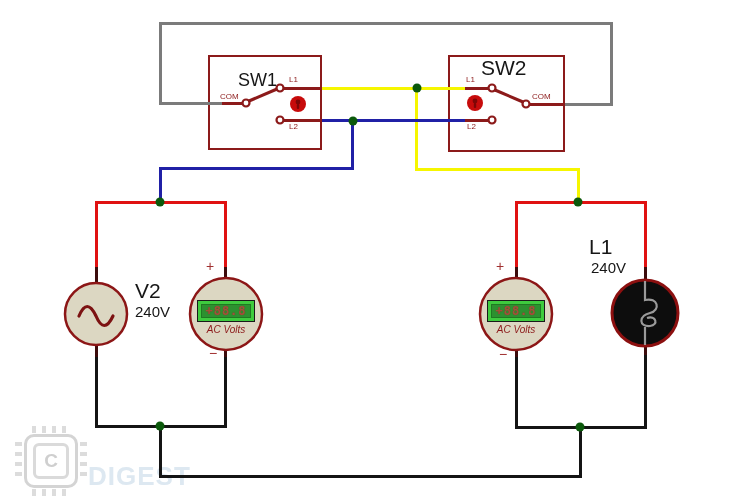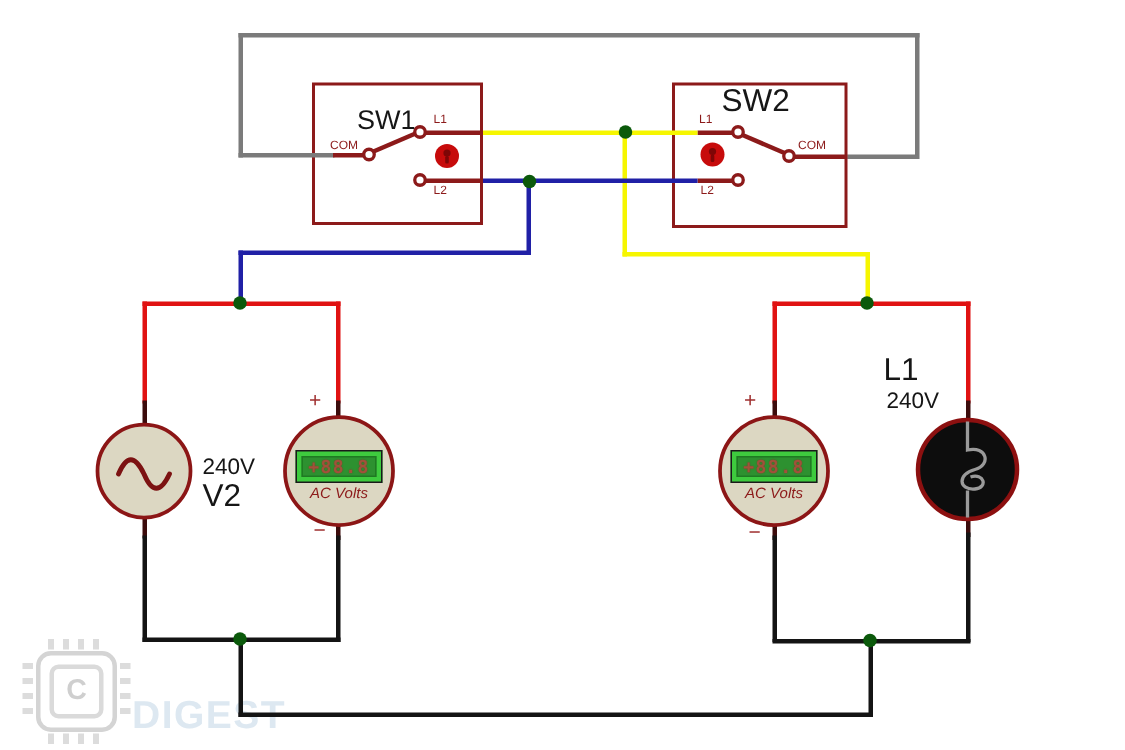--- a/index.html
+++ b/index.html
@@ -168,21 +168,21 @@
   <div class="lbl" style="left:238px;top:71px;font-size:18px;">SW1</div>
   <div class="lbl" style="left:481px;top:57px;font-size:21px;">SW2</div>
 
   <div class="term" style="left:289px;top:75px;">L1</div>
   <div class="term" style="left:220px;top:92px;">COM</div>
   <div class="term" style="left:289px;top:122px;">L2</div>
   <div class="term" style="left:466px;top:75px;">L1</div>
   <div class="term" style="left:532px;top:92px;">COM</div>
   <div class="term" style="left:467px;top:122px;">L2</div>
 
-  <div class="lbl" style="left:135px;top:280px;font-size:21px;margin-top:40px;">V2</div>
+  <div class="lbl" style="left:135px;top:280px;font-size:21px;">V2</div>
   <div class="lbl" style="left:135px;top:304px;font-size:15px;">240V</div>
   <div class="lbl" style="left:589px;top:236px;font-size:21px;">L1</div>
   <div class="lbl" style="left:591px;top:260px;font-size:15px;">240V</div>
 
   <div class="pm" style="left:206px;top:258px;">+</div>
   <div class="pm" style="left:209px;top:345px;">−</div>
   <div class="pm" style="left:496px;top:258px;">+</div>
   <div class="pm" style="left:499px;top:346px;">−</div>
 
   <div class="acv" style="left:191px;top:324px;">AC Volts</div>

